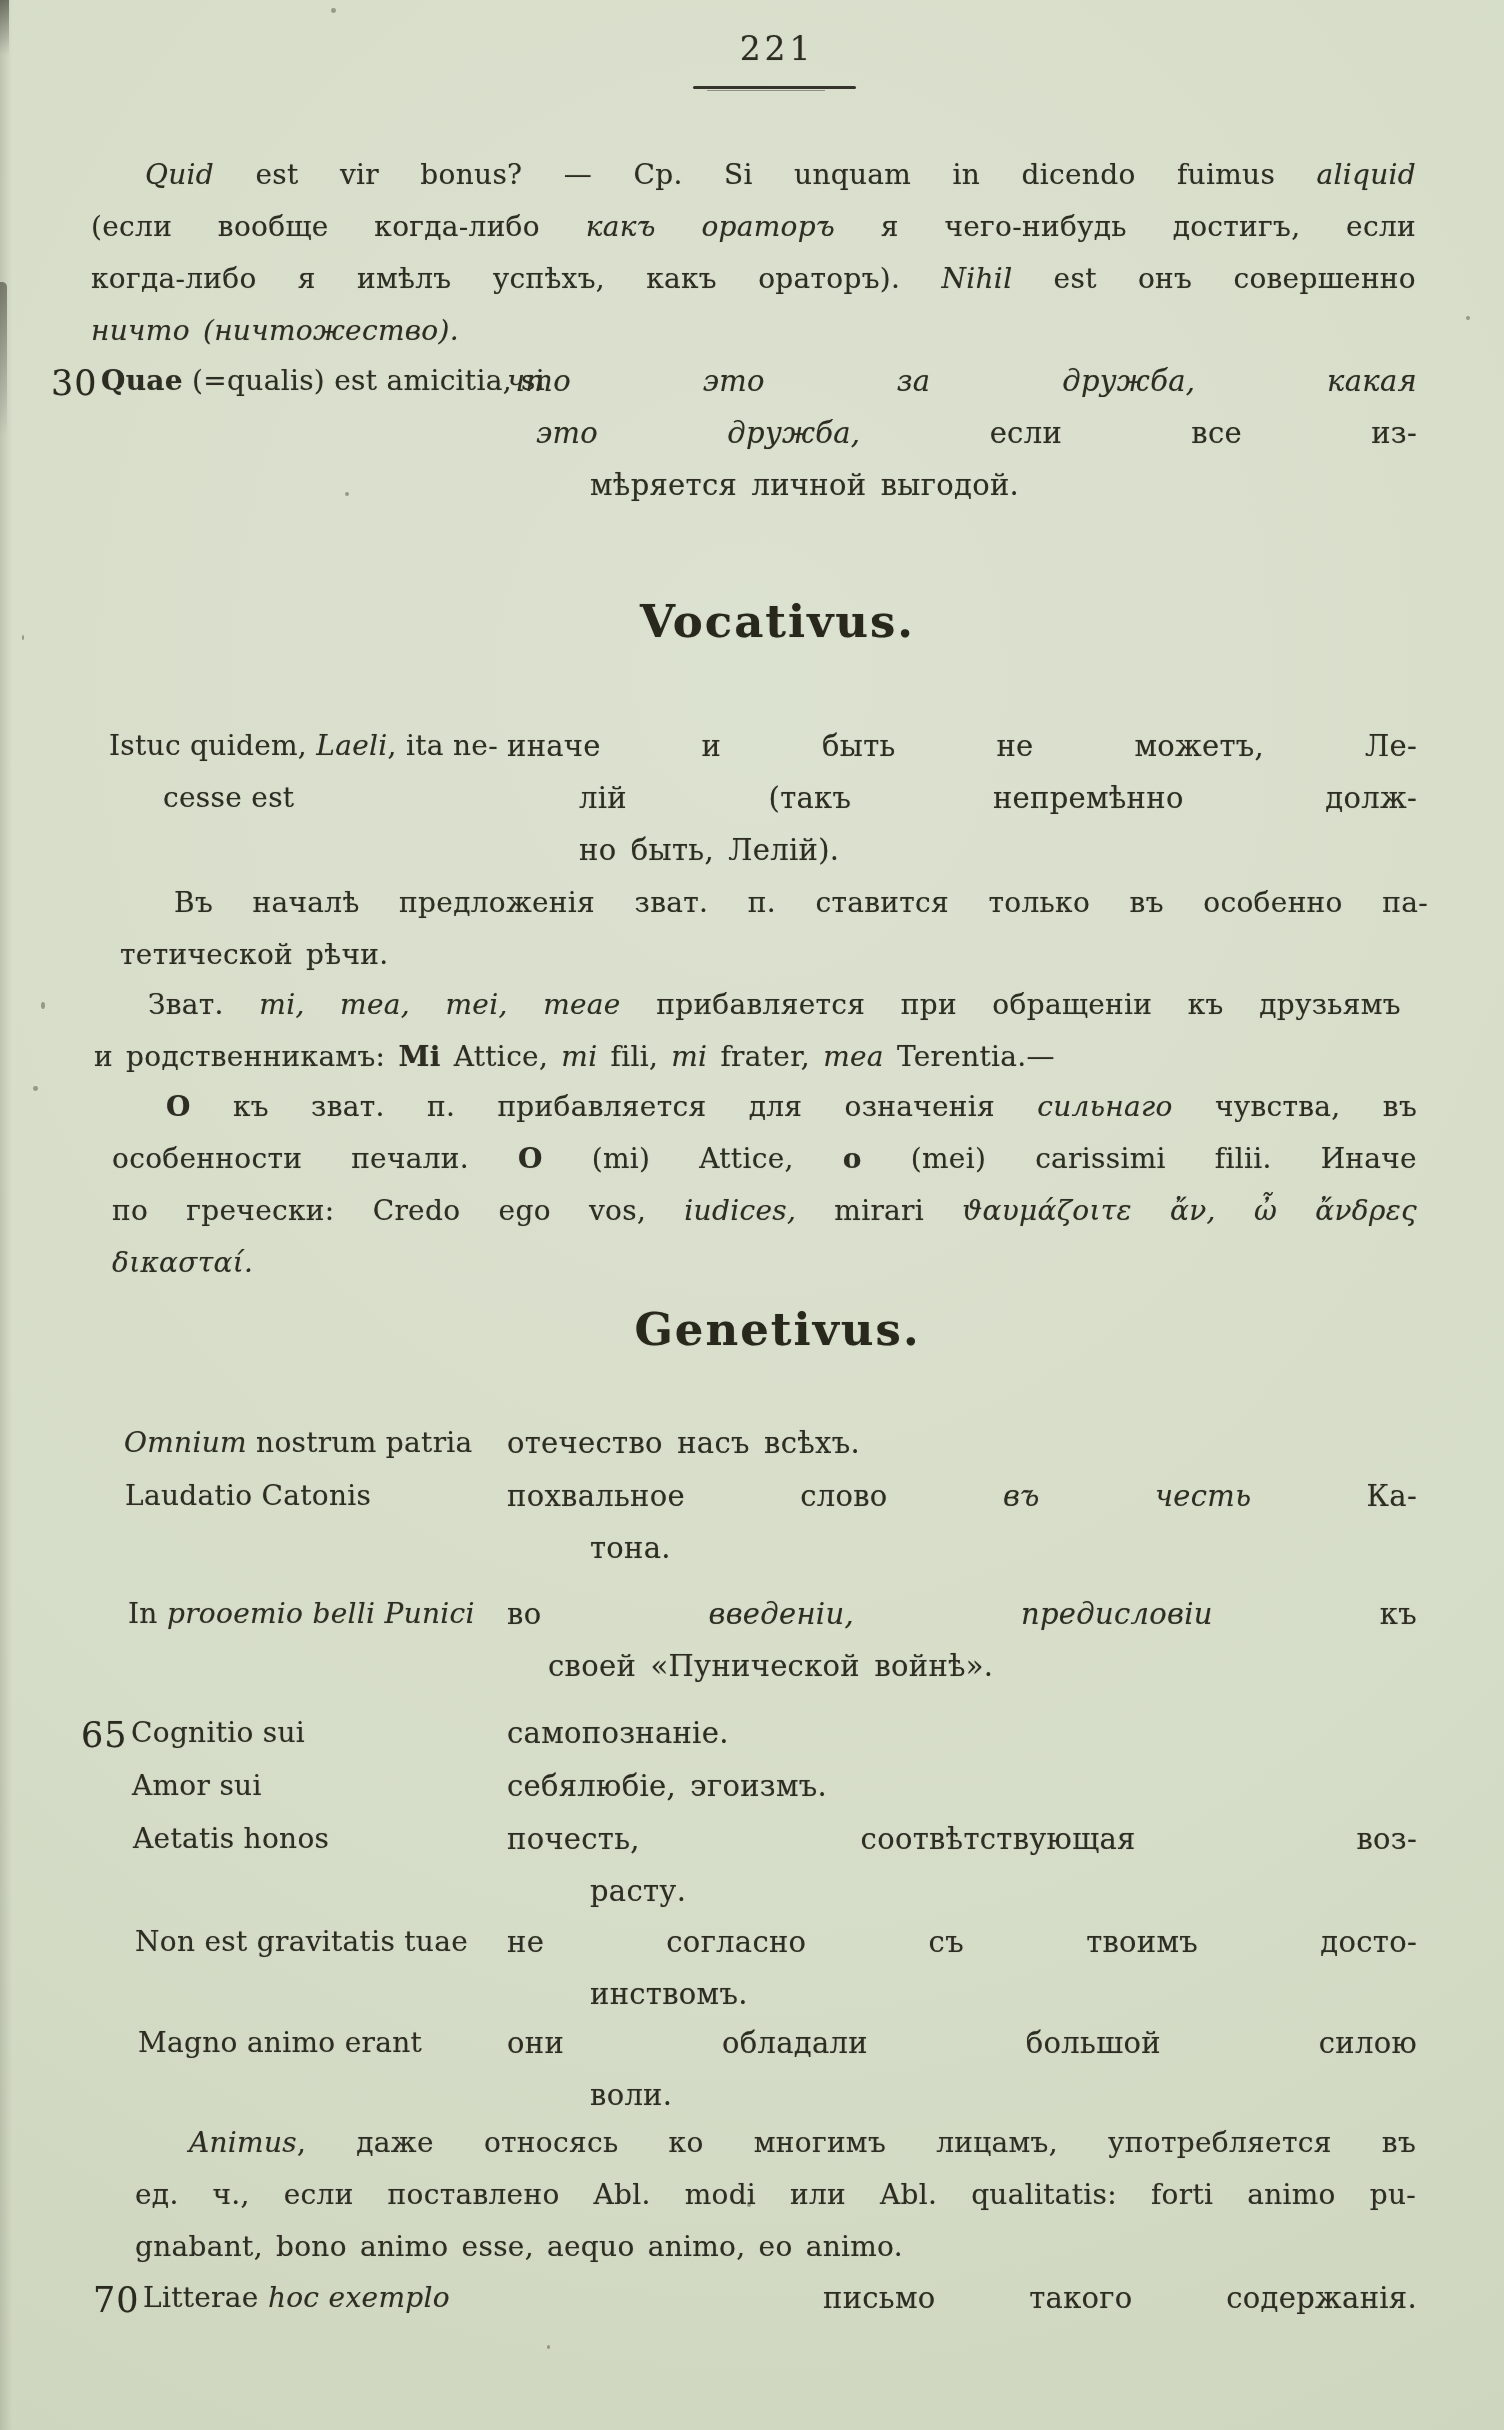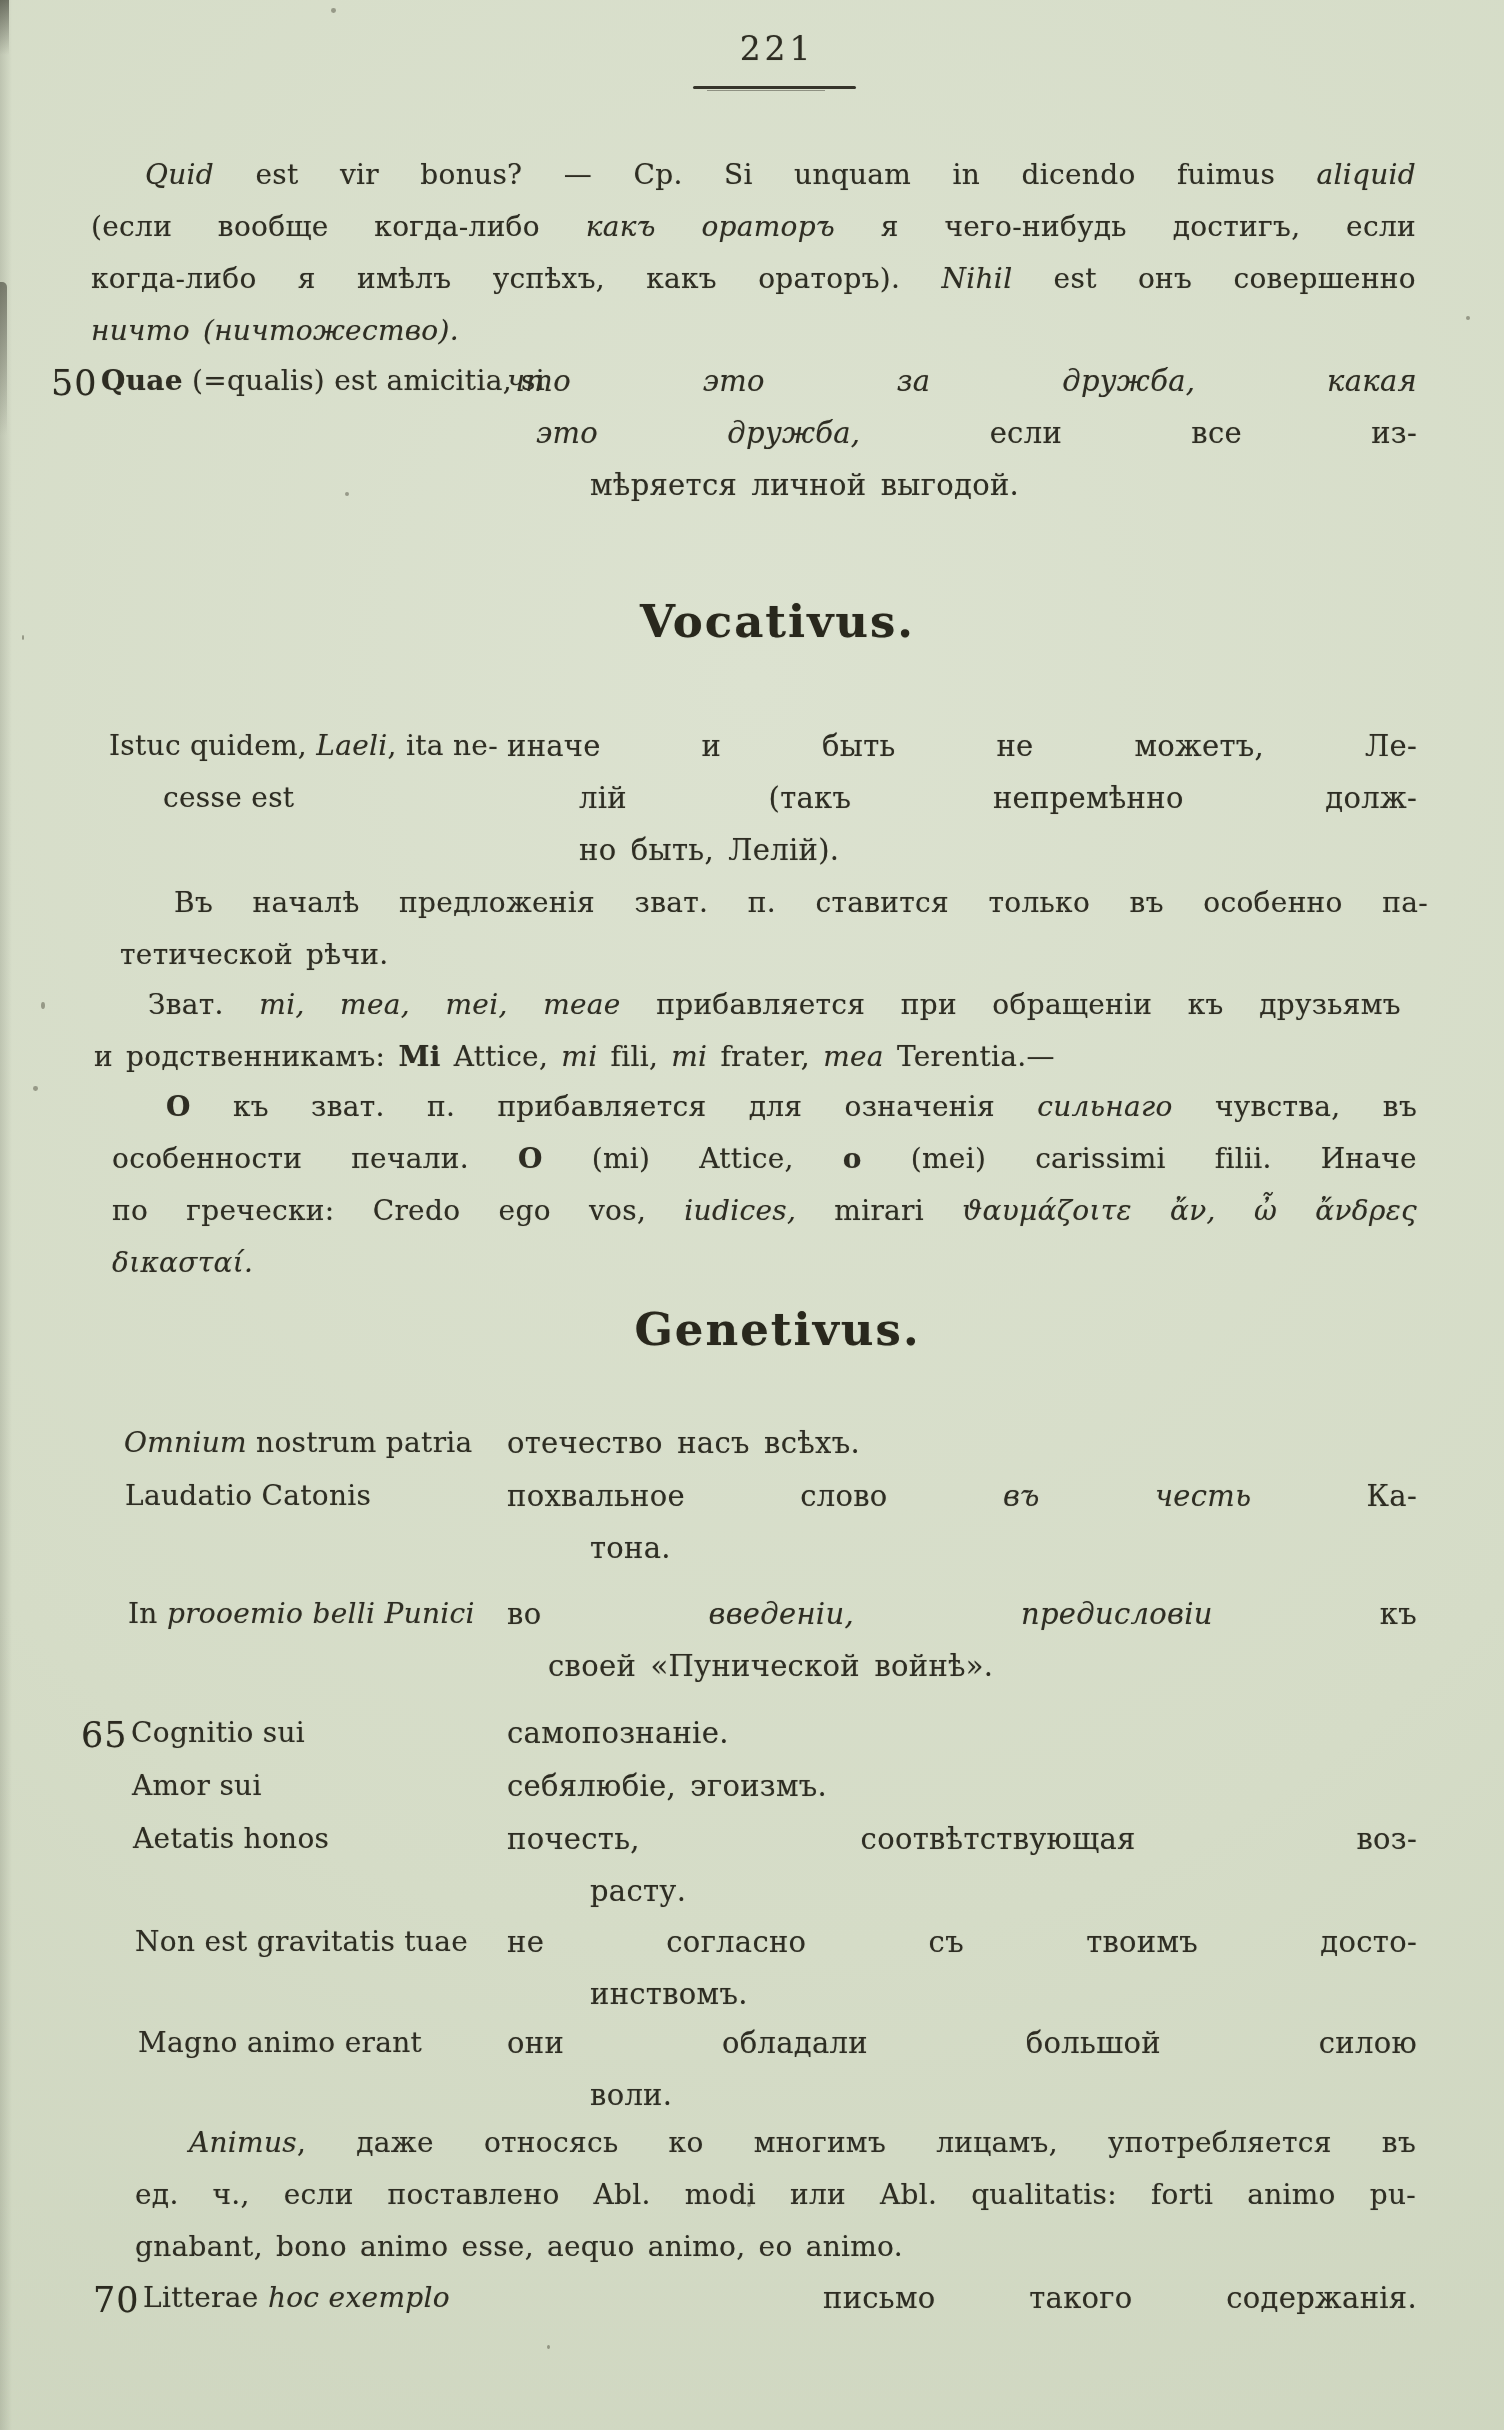--- a/index.html
+++ b/index.html
@@ -73,21 +73,21 @@
   <div class="pagerule"></div>
 
   <div id="blocks">
       <div class="para" style="left: 91px; width: 1325px; top: 149px;">
         <div class="line fill" style="padding-left: 54px;"><span class="i">Quid</span><span> est vir bonus? — Ср. Si unquam in dicendo fuimus </span><span class="i">aliquid</span></div>
         <div class="line fill"><span>(если вообще когда-либо </span><span class="i">какъ ораторъ</span><span> я чего-нибудь достигъ, если</span></div>
         <div class="line fill"><span>когда-либо я имѣлъ успѣхъ, какъ ораторъ). </span><span class="i">Nihil</span><span> est онъ совершенно</span></div>
         <div class="line"><span class="i">ничто (ничтожество).</span></div>
       </div>
       <div class="entry" style="top: 355px;">
-        <span class="num" style="left: 51px;">50</span>
+        <span class="num" style="left: 51px;">30</span>
         <div class="lat" style="left: 101px;">
           <div class="line"><span class="b">Quae</span><span> (=qualis) est amicitia, si</span></div>
         </div>
         <div class="rus">
           <div class="line fill"><span class="i">что это за дружба, какая</span></div>
           <div class="line fill" style="padding-left: 29px;"><span class="i">это дружба,</span><span> если все из-</span></div>
           <div class="line" style="padding-left: 83px;"><span>мѣряется личной выгодой.</span></div>
         </div>
       </div>
       <div class="heading" style="top: 594px;">Vocativus.</div>

